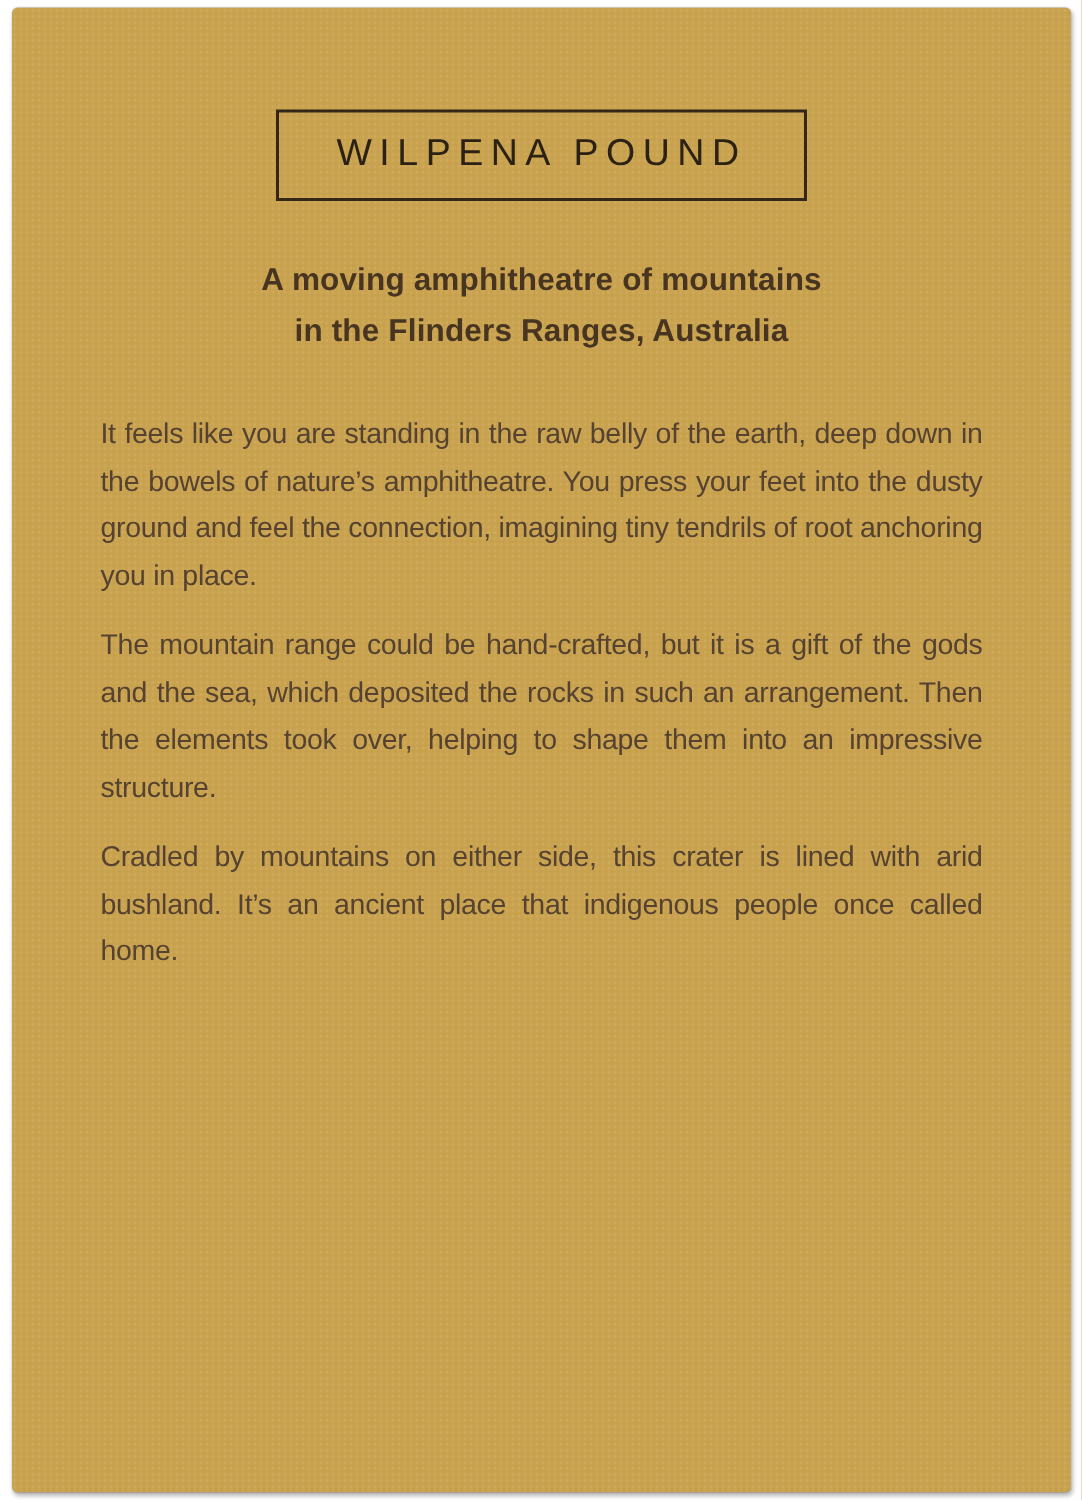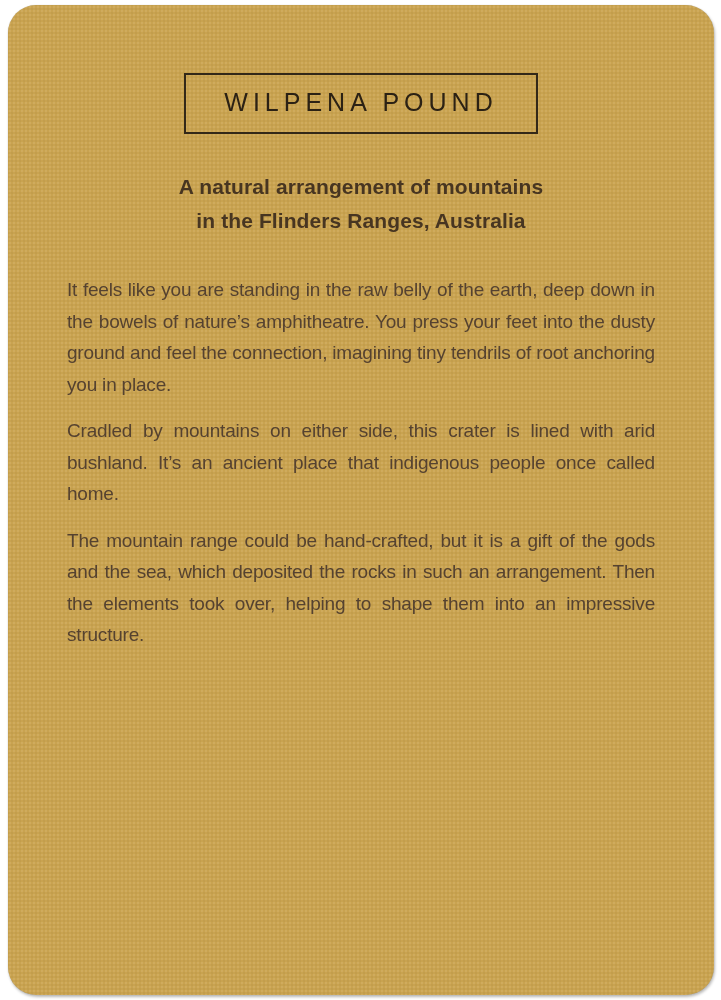--- a/index.html
+++ b/index.html
@@ -28,21 +28,21 @@
   .card {
     width: 706px;
     height: 990px;
     background-color: var(--card-background);
     
     background-image:
       radial-gradient(rgba(255,244,214,0.10) 1px, transparent 1px),
       radial-gradient(rgba(122,92,36,0.08) 1px, transparent 1px);
     background-size: 4px 4px, 4px 4px;
     background-position: 0 0, 2px 2px;
-    border-radius: 28px;
+    border-radius: 4px;
     box-shadow: 1px 2px 3px rgba(0,0,0,0.28), 0 0 1px rgba(0,0,0,0.2);
     display: flex;
     flex-direction: column;
     align-items: center;
     padding: 68px 62px 52px 62px;
   }
   .title-box {
     border: 2px solid var(--border);
     padding: 13px 38px 15px 38px;
     display: inline-block;
@@ -86,25 +86,25 @@
 <body>
 
 <div class="scan-page">
   <div class="card">
 
     <div class="title-box">
       <div class="title">WILPENA POUND</div>
     </div>
 
     <div class="subtitle">
-      <span>A natural arrangement of mountains</span><br>
+      <span>A moving amphitheatre of mountains</span><br>
       <span>in the Flinders Ranges, Australia</span>
     </div>
 
     <div class="body-text">
       <p>It feels like you are standing in the raw belly of the earth, deep down in the bowels of nature’s amphitheatre. You press your feet into the dusty ground and feel the connection, imagining tiny tendrils of root anchoring you in place.</p>
+      <p>The mountain range could be hand-crafted, but it is a gift of the gods and the sea, which deposited the rocks in such an arrangement. Then the elements took over, helping to shape them into an impressive structure.</p>
       <p>Cradled by mountains on either side, this crater is lined with arid bushland. It’s an ancient place that indigenous people once called home.</p>
-      <p>The mountain range could be hand-crafted, but it is a gift of the gods and the sea, which deposited the rocks in such an arrangement. Then the elements took over, helping to shape them into an impressive structure.</p>
     </div>
 
 
   </div>
 </div>
 
 </body></html>

